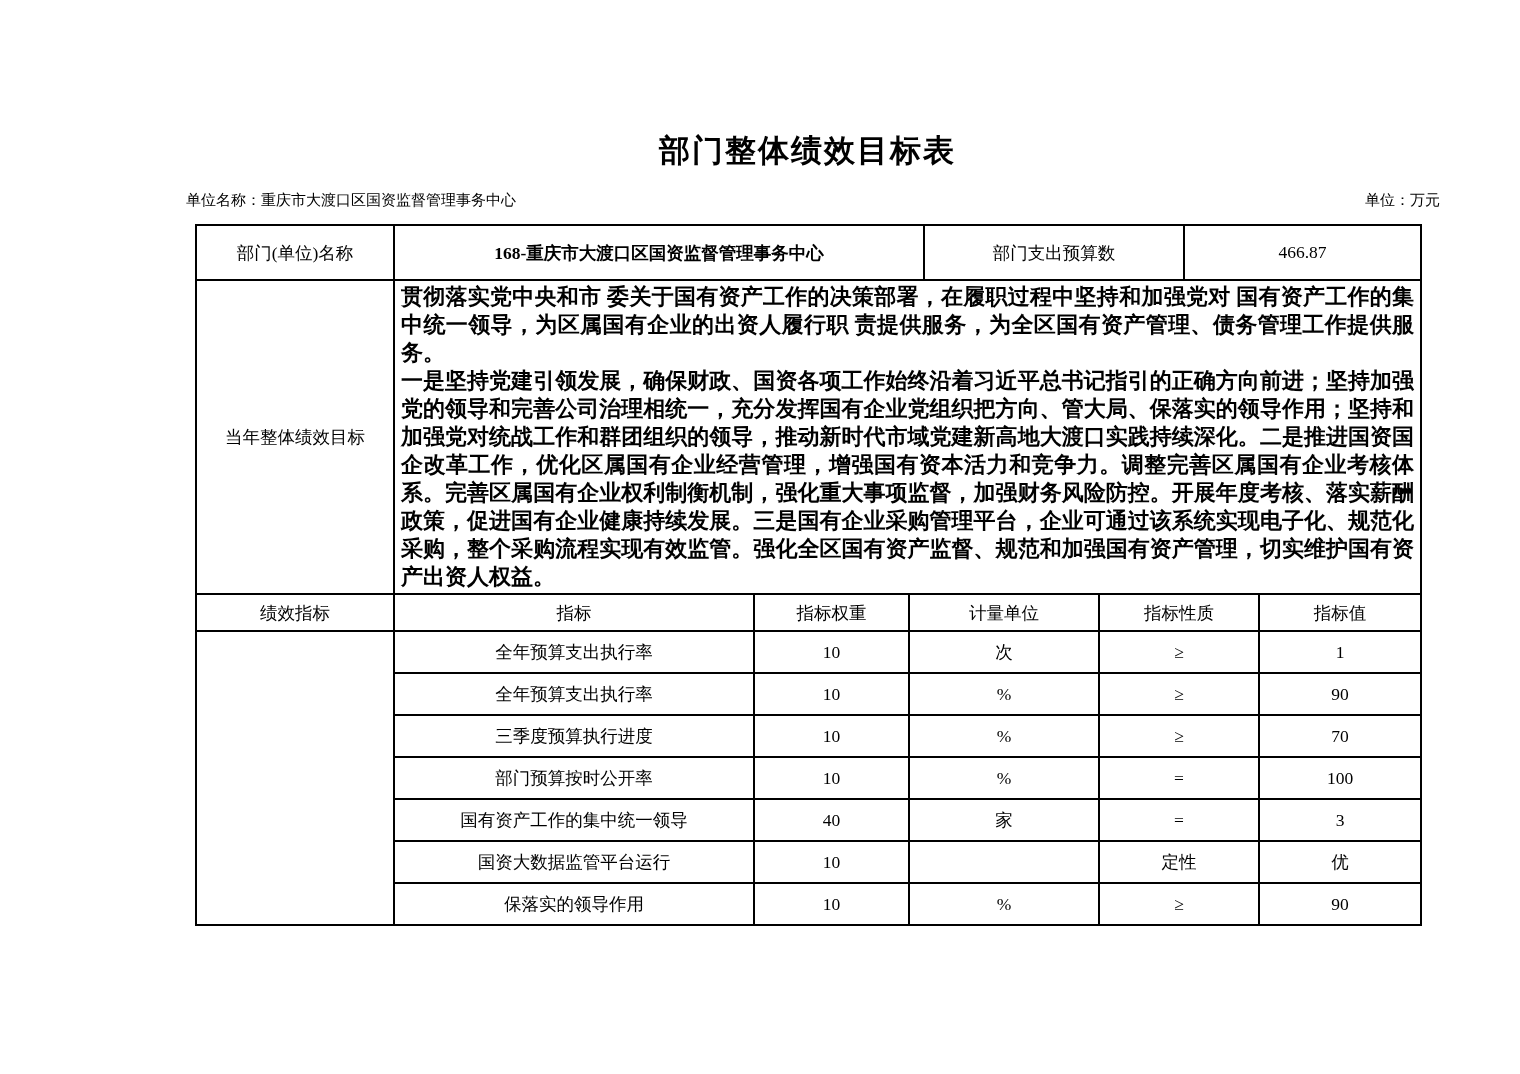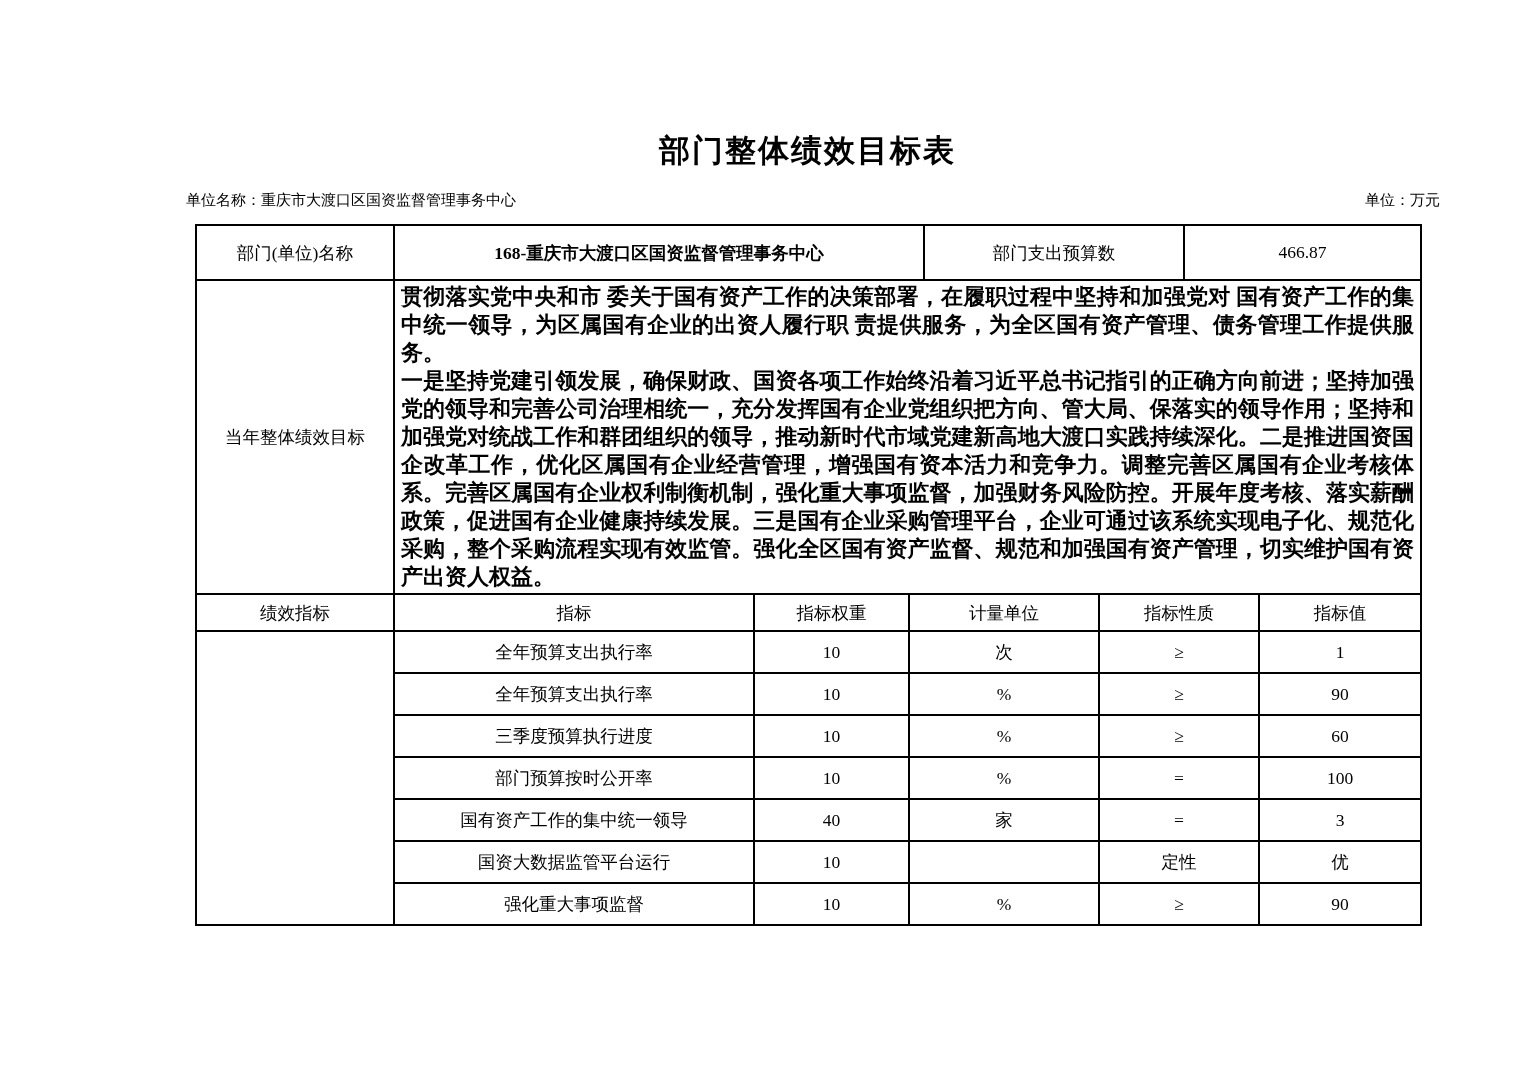--- a/index.html
+++ b/index.html
@@ -138,21 +138,21 @@
       <td colspan="2">%</td>
       <td colspan="2">≥</td>
       <td>90</td>
     </tr>
 
     <tr class="row-data">
       <td class="cell-left">三季度预算执行进度</td>
       <td>10</td>
       <td colspan="2">%</td>
       <td colspan="2">≥</td>
-      <td>60</td>
+      <td>70</td>
     </tr>
 
     <tr class="row-data">
       <td class="cell-left">部门预算按时公开率</td>
       <td>10</td>
       <td colspan="2">%</td>
       <td colspan="2">=</td>
       <td>100</td>
     </tr>
 
@@ -166,21 +166,21 @@
 
     <tr class="row-data">
       <td class="cell-left">国资大数据监管平台运行</td>
       <td>10</td>
       <td colspan="2"></td>
       <td colspan="2">定性</td>
       <td>优</td>
     </tr>
 
     <tr class="row-data">
-      <td class="cell-left">强化重大事项监督</td>
+      <td class="cell-left">保落实的领导作用</td>
       <td>10</td>
       <td colspan="2">%</td>
       <td colspan="2">≥</td>
       <td>90</td>
     </tr>
   </tbody>
   </table>
 
 
 </div>

